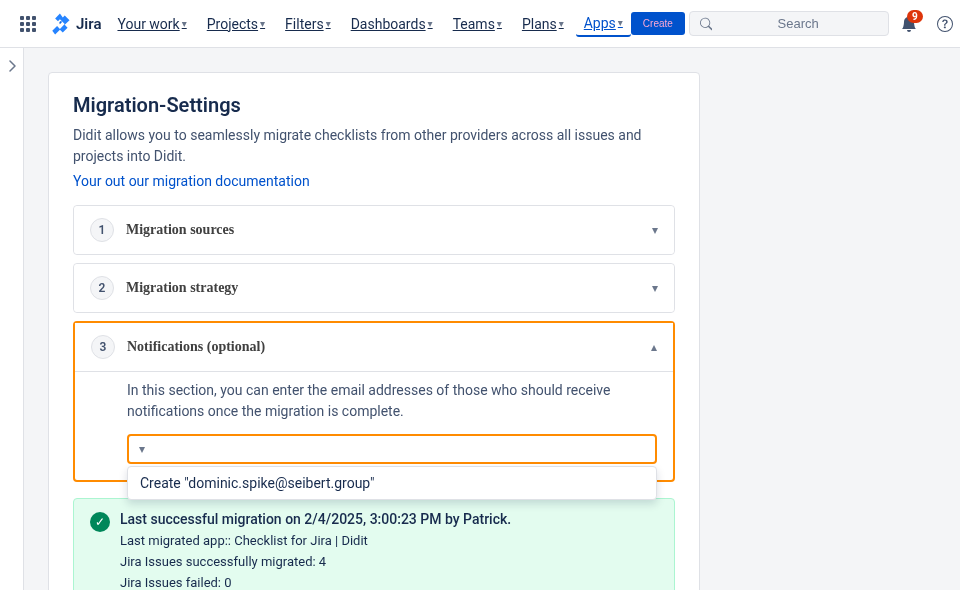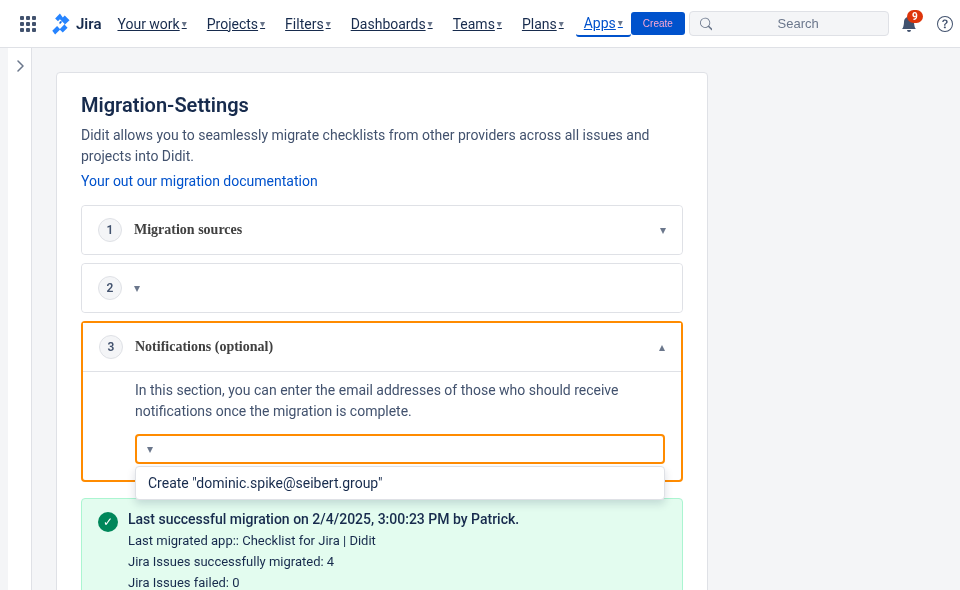--- a/index.html
+++ b/index.html
@@ -115,21 +115,20 @@
       font-size: 10px;
       font-weight: 500;
       cursor: pointer;
     }
 
     
     .page-wrapper {
       display: flex;
       height: calc(100vh - 48px);
       overflow: auto;
-      padding-left: 8px;
     }
     .sidebar-toggle {
       width: 24px;
       background: white;
       border-right: 1px solid #dfe1e6;
       display: flex;
       align-items: flex-start;
       padding-top: 12px;
       justify-content: center;
       cursor: pointer;
@@ -414,20 +413,21 @@
           <div class="accordion-number">1</div>
           <span class="accordion-title">Migration sources</span>
           <span class="accordion-chevron">▾</span>
         </div>
       </div>
 
       
       <div class="accordion" style="margin-top:8px;">
         <div class="accordion-header">
           <div class="accordion-number">2</div>
+          <span class="accordion-title">Migration strategy</span>
           <span class="accordion-chevron">▾</span>
         </div>
       </div>
 
       
       <div class="accordion highlighted" style="margin-top:8px;">
         <div class="accordion-header">
           <div class="accordion-number">3</div>
           <span class="accordion-title">Notifications (optional)</span>
           <span class="accordion-chevron">▴</span>

